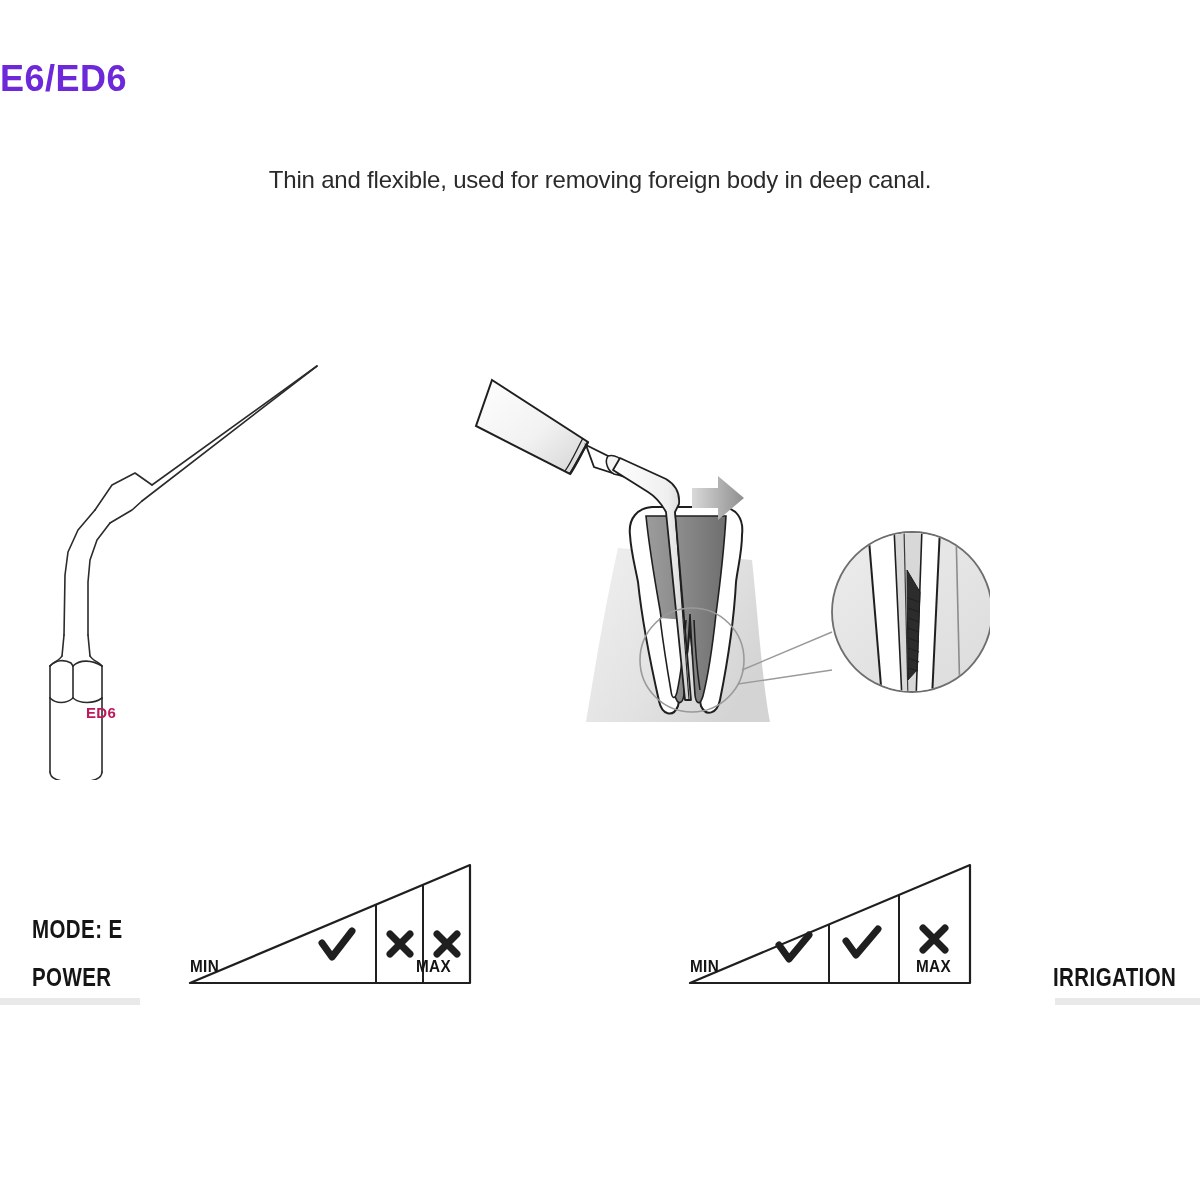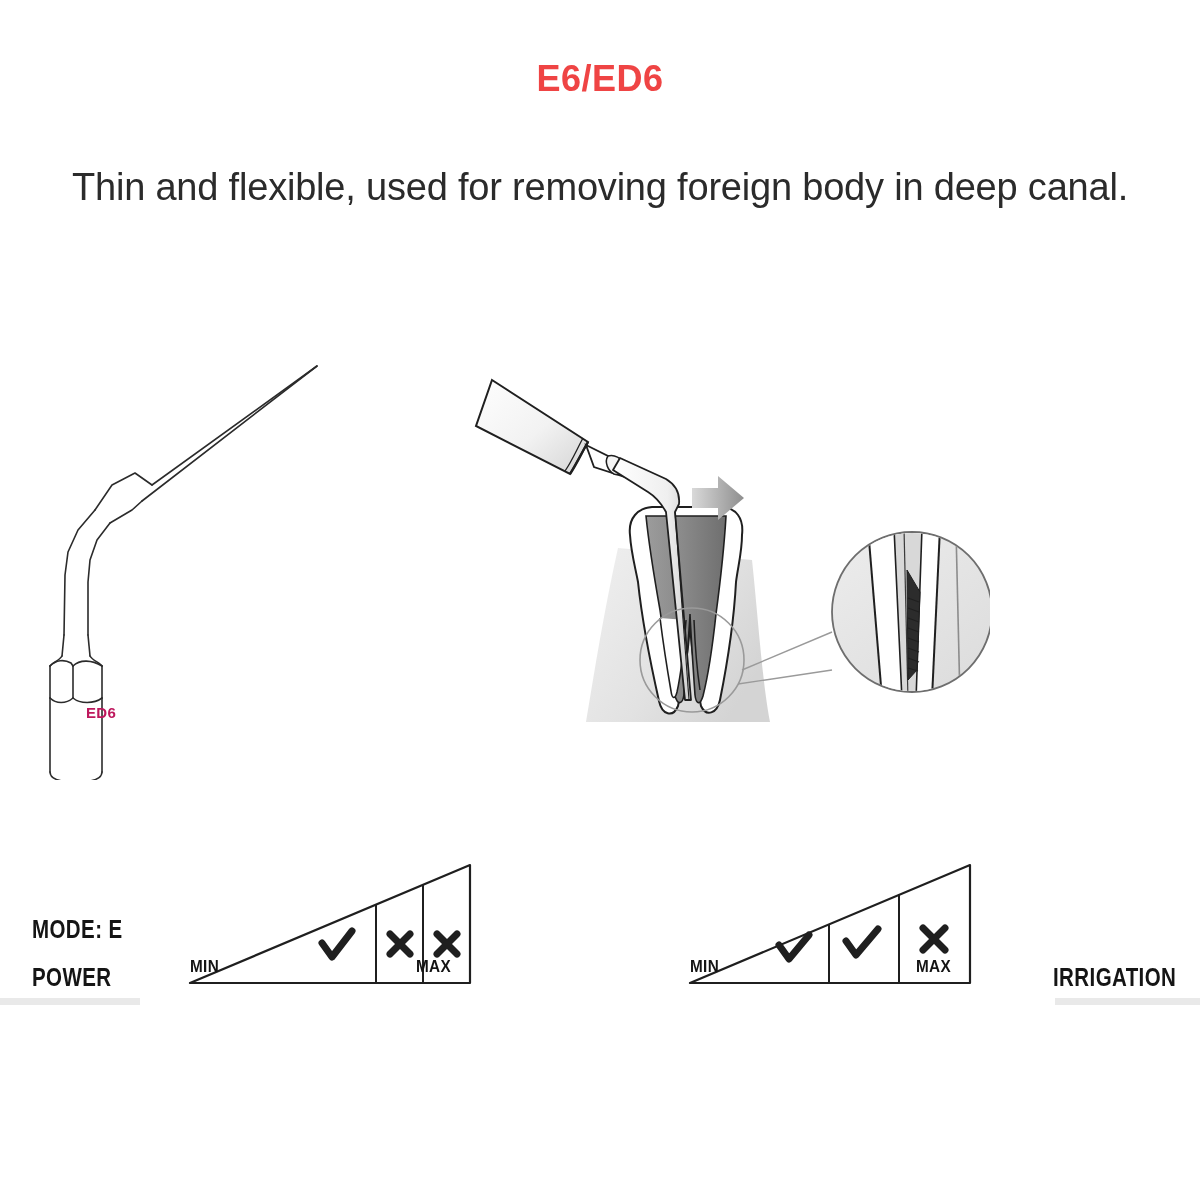--- a/index.html
+++ b/index.html
@@ -15,33 +15,32 @@
     font-family: "Liberation Sans", sans-serif;
     color: #1a1a1a;
   }
 
   
   #page-title {
     position: absolute;
     left: 0;
     top: 58px;
     width: 1200px;
-    text-align: center;
     font-size: 36px;
     font-weight: bold;
     letter-spacing: 0.5px;
-    color: #ef4444;
+    color: #6d28d9;
   }
   #page-subtitle {
     position: absolute;
     left: 0;
     top: 166px;
     width: 1200px;
     text-align: center;
-    font-size: 38px;
+    font-size: 24px;
     font-weight: 400;
     color: #2b2b2b;
     letter-spacing: -0.2px;
   }
 
   
   #illustration-area {
     position: absolute;
     left: 0;
     top: 360px;

